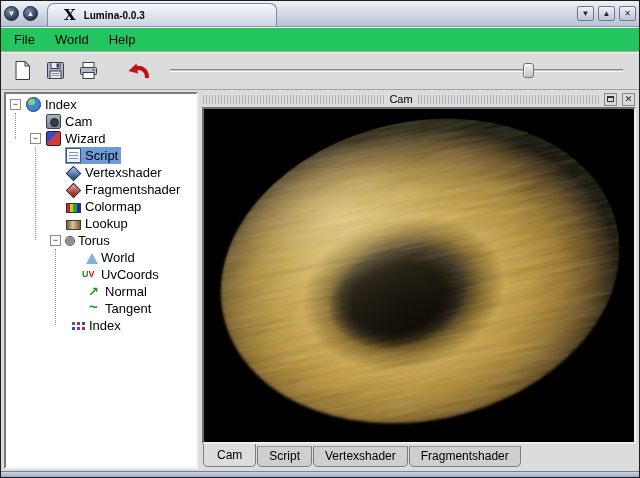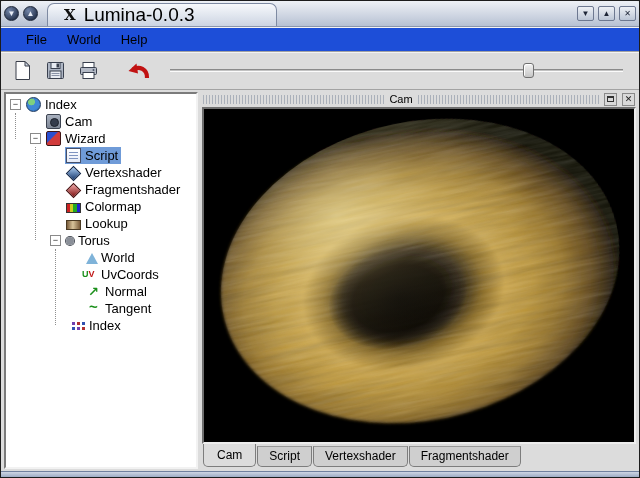--- a/index.html
+++ b/index.html
@@ -23,32 +23,32 @@
     border:1px solid #1d2638; color:#e9eef7; font-size:8px; line-height:1;
     display:grid; place-items:center; cursor:pointer;
   }
   .title-tab {
     align-self:flex-end; height:23px; min-width:230px; margin-left:5px;
     display:flex; align-items:center; gap:8px; padding:0 16px;
     background:linear-gradient(#f7f9fc,#ccd4e2);
     border:1px solid #7e8aa2; border-bottom:none; border-radius:7px 7px 0 0;
   }
   .x-logo { font-family:"DejaVu Serif", serif; font-weight:bold; font-size:15px; color:#0d0d0d; }
-  .title-text { font-size:19px; font-weight:normal; color:#000; }
+  .title-text { font-size:10px; font-weight:bold; color:#000; }
   .tb-spacer { flex:1; }
   .tb-sq {
     width:17px; height:15px; flex:none; border:1px solid #6d7890; border-radius:2px;
     background:linear-gradient(#edf0f5,#bcc6d6); color:#1c2436; font-size:8px; line-height:1;
     display:grid; place-items:center; cursor:pointer;
   }
 
   
   .menubar {
-    height:25px; flex:none; display:flex; align-items:center; padding:0 16px; gap:2px;
-    background:#1d4ed8; border-bottom:1px solid #a3a3a3; box-shadow:inset 0 1px 0 #f3f3f3;
+    height:25px; flex:none; display:flex; align-items:center; padding:0 4px; gap:2px;
+    background:#22c55e; border-bottom:1px solid #a3a3a3; box-shadow:inset 0 1px 0 #f3f3f3;
   }
   .menu-item { padding:3px 9px; font-size:13px; color:#000; cursor:default; }
 
   
   .toolbar {
     height:38px; flex:none; display:flex; align-items:center; padding:0 6px;
     border-bottom:1px solid #a3a3a3; box-shadow:inset 0 1px 0 #f3f3f3; gap:3px;
   }
   .tool-btn { width:30px; height:30px; display:grid; place-items:center; border:1px solid transparent; border-radius:2px; }
   .tool-sep { width:14px; height:1px; }

